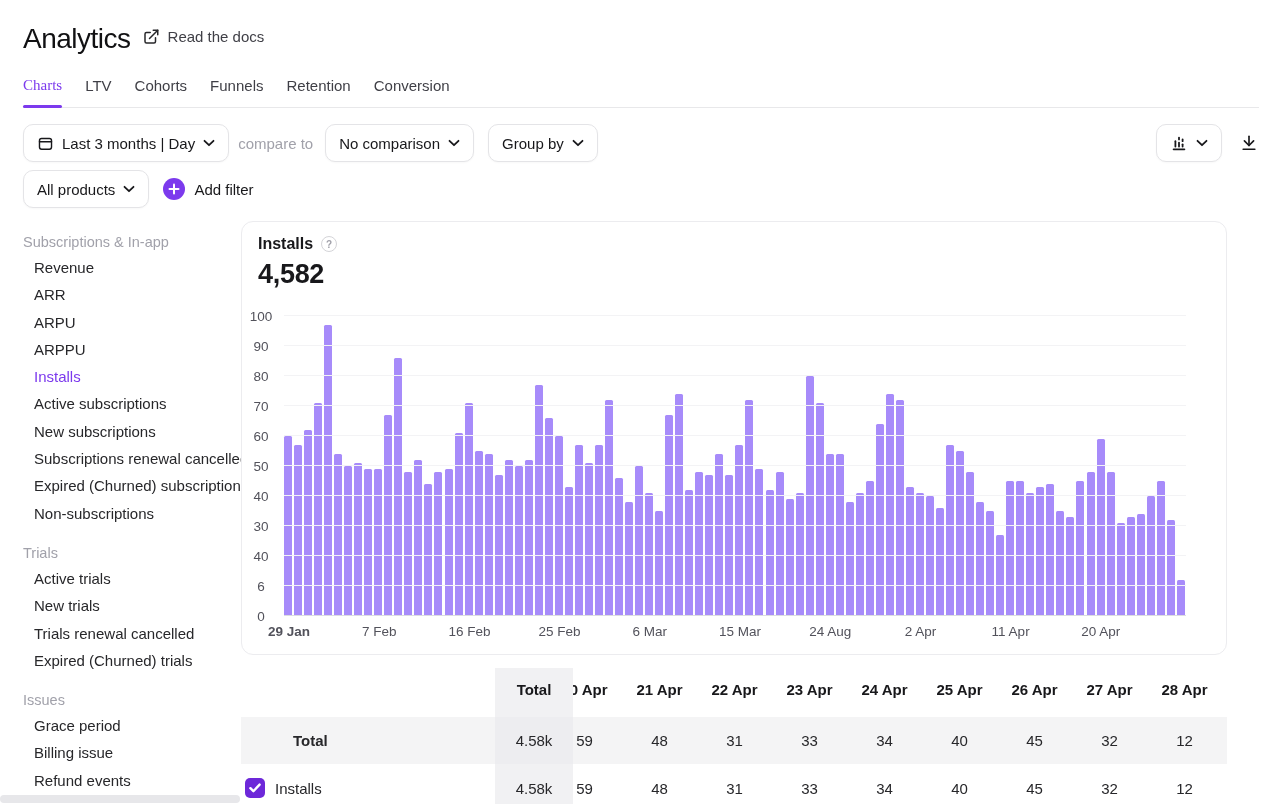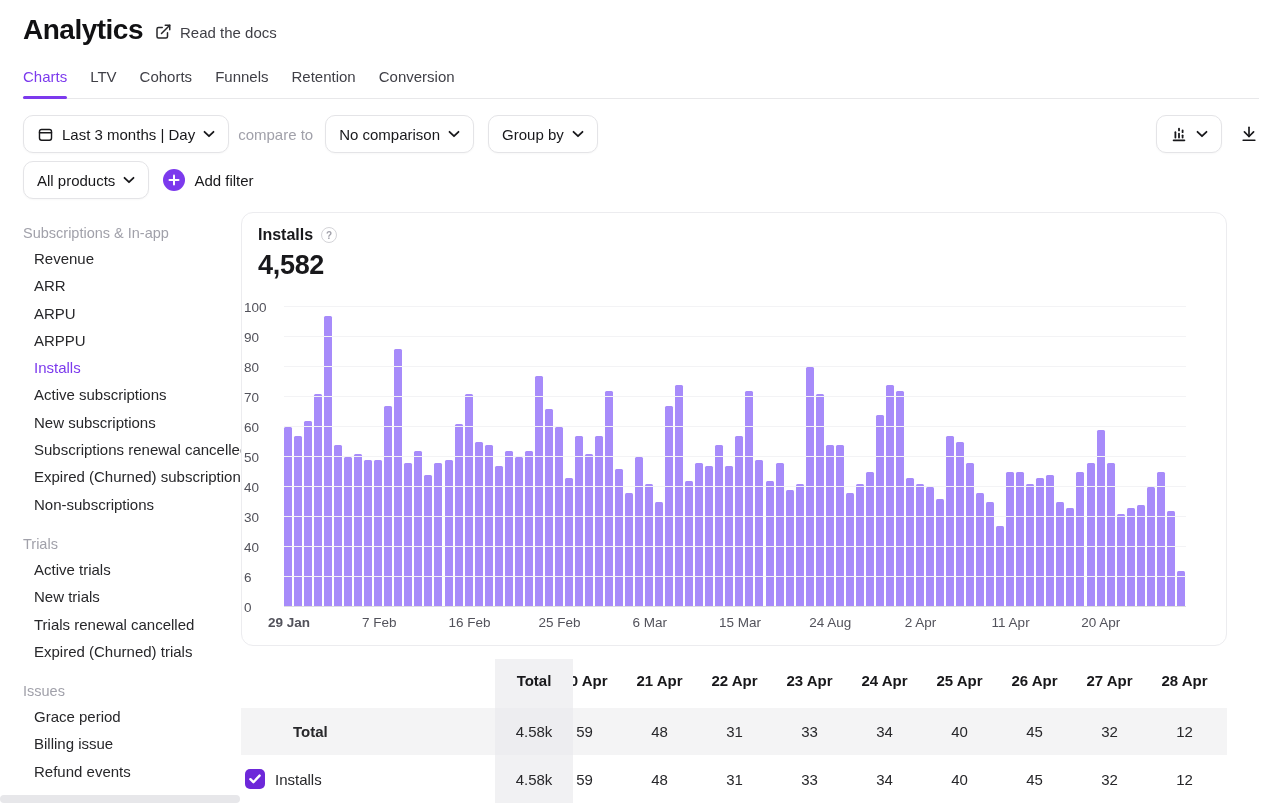--- a/index.html
+++ b/index.html
@@ -2,29 +2,29 @@
 <html><head>
 <meta charset="utf-8">
 <style>
   * { box-sizing: border-box; margin: 0; padding: 0; }
   html,body { width:1280px; height:804px; overflow:hidden; background:#ffffff;
     font-family:"Liberation Sans","DejaVu Sans",sans-serif; color:#18181b; }
   .page { position:relative; width:1280px; height:804px; }
 
   
   .topbar { display:flex; align-items:center; gap:11px; padding:14px 23px 0 23px; }
-  .topbar h1 { font-size:28px; font-weight:700; letter-spacing:-0.5px; color:#111113; }
+  .topbar h1 { font-size:28px; font-weight:400; letter-spacing:-0.5px; color:#111113;margin-top:9px; }
   .docs { display:flex; align-items:center; gap:8px; font-size:15px; color:#3f3f46;
           text-decoration:none; cursor:pointer; margin-top:4px; }
   .ic { display:inline-flex; align-items:center; }
 
   
   .tabs { display:flex; gap:23px; margin:22px 21px 0 23px; border-bottom:1px solid #e8e8ea; }
   .tab { font-size:15px; font-weight:500; color:#3f3f46; padding:0 0 13px 0; cursor:pointer; position:relative; }
-  .tab.active { color:#7c3aed; }
+  .tab.active { color:#7c3aed;font-family:Liberation Serif, serif; }
   .tab.active::after { content:""; position:absolute; left:0; right:0; bottom:-1px; height:3px;
     background:#7c3aed; border-radius:3px; }
 
   
   .toolbar { display:flex; align-items:center; margin:16px 21px 0 23px; }
   .toolbar.row2 { margin-top:8px; }
   .btn { display:inline-flex; align-items:center; gap:8px; height:38px; padding:0 13px;
     background:#fff; border:1px solid #e4e4e7; border-radius:10px; font-size:15px; font-weight:500;
     color:#18181b; cursor:pointer; box-shadow:0 1px 2px rgba(0,0,0,0.03);
     font-family:inherit; }
@@ -51,21 +51,21 @@
   .card { position:relative; width:986px; height:434px; border:1px solid #ececef; border-radius:12px;
     background:#fff; padding:13px 16px; }
   .card-head { display:flex; align-items:center; gap:8px; }
   .ct { font-size:16px; font-weight:600; color:#18181b; }
   .help { width:16px; height:16px; border-radius:50%; border:1.5px solid #d4d4d8; color:#a1a1aa;
     font-size:10px; font-weight:700; display:inline-flex; align-items:center; justify-content:center; cursor:pointer; }
   .big { font-size:27px; font-weight:700; margin-top:6px; letter-spacing:-0.3px; }
   .plot { position:absolute; left:42px; right:40px; top:94px; height:300px; }
   .gridline { position:absolute; left:0; right:0; height:1px; background:#f3f3f5; }
   .gridline.zero { background:#dcdce0; }
-  .ytick { position:absolute; left:-40px; width:34px; text-align:left; font-size:13.5px; color:#52525b;margin-top:33px; }
+  .ytick { position:absolute; left:-40px; width:34px; text-align:center; font-size:13.5px; color:#52525b;margin-top:33px; }
   .bars { position:absolute; left:0; right:0; top:0; bottom:0; display:flex; align-items:flex-end;
     justify-content:space-between; }
   .bar { width:8px; background:#a78bfa; border-radius:1.5px 1.5px 0 0; }
   .xtick { position:absolute; top:100%; margin-top:8px; transform:translateX(-50%);
     font-size:13.5px; color:#52525b; white-space:nowrap; }
 
   
   .table { position:relative; margin-top:13px; width:986px; }
   .trow { display:flex; align-items:center; height:47px; font-size:15px; color:#27272a; }
   .trow.thead { height:49px; font-weight:600; color:#18181b; }

